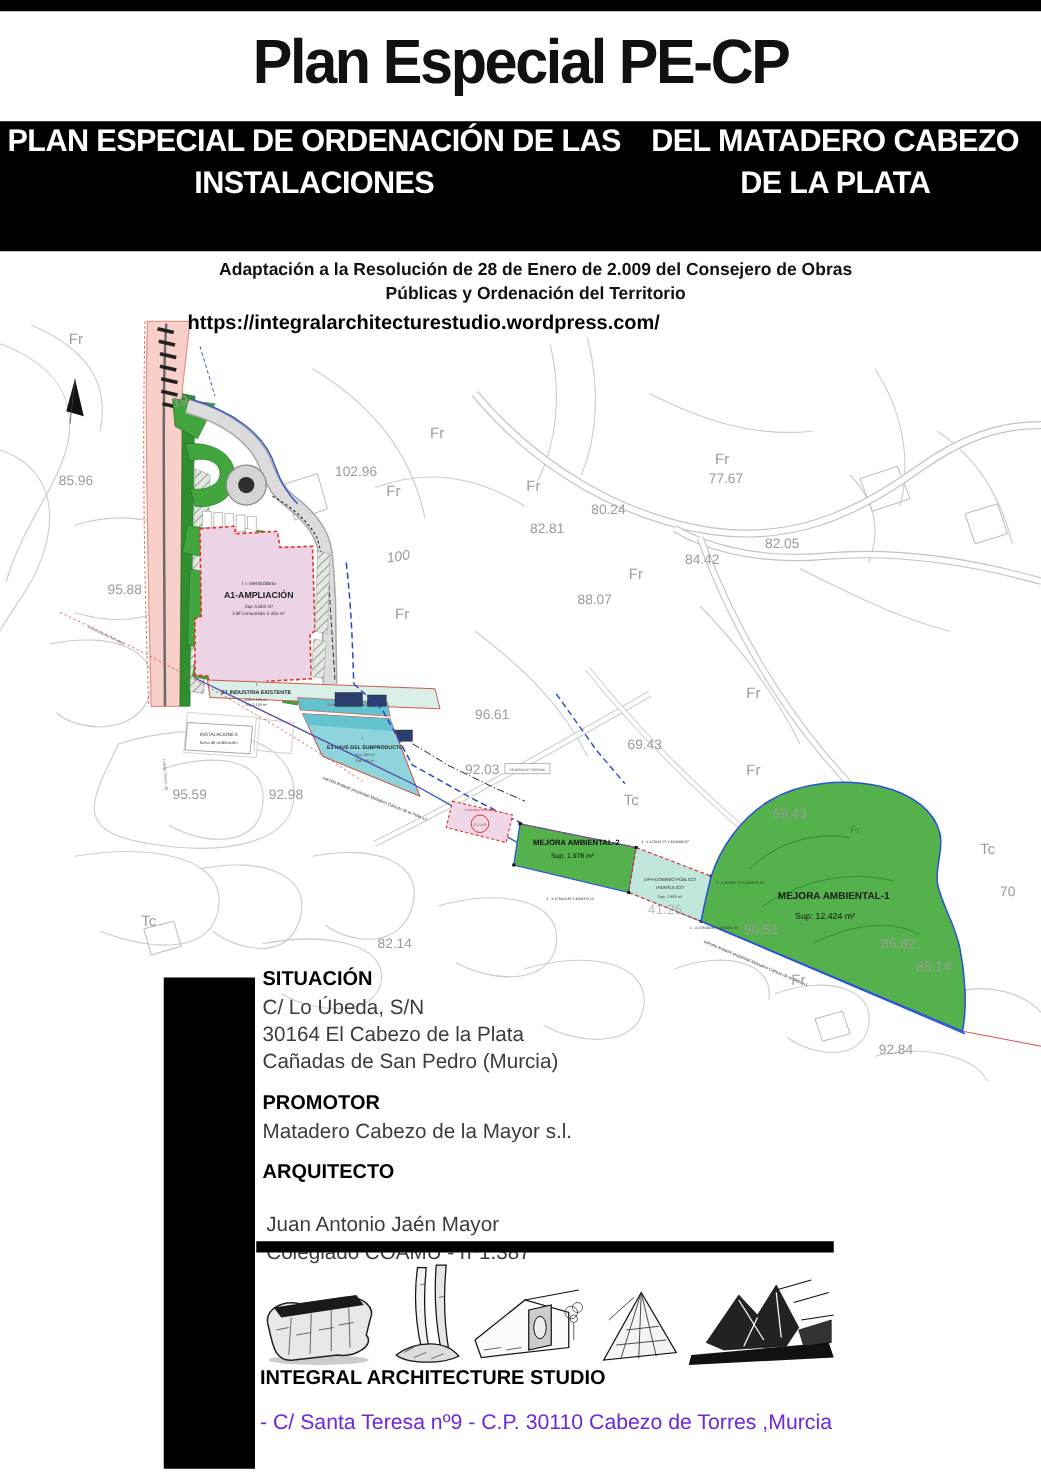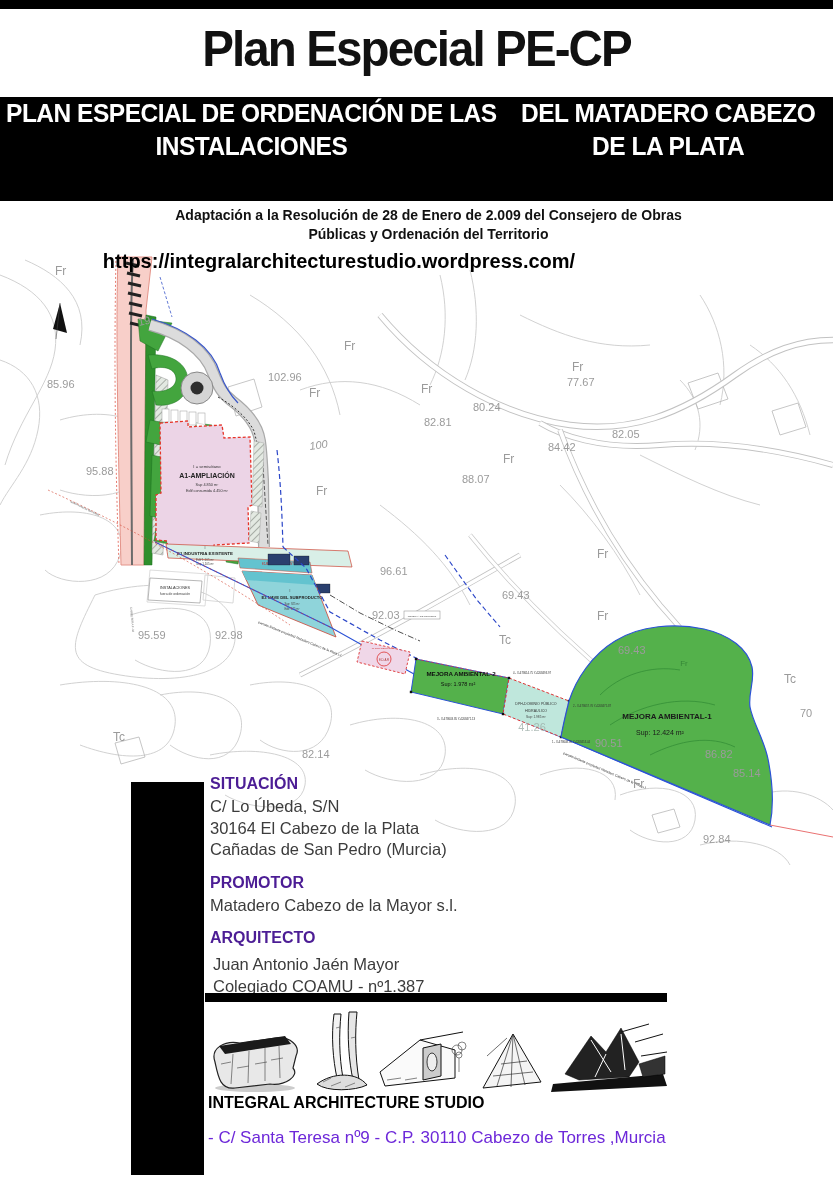--- a/index.html
+++ b/index.html
@@ -9,29 +9,29 @@
   .title{position:absolute;left:0;top:20px;width:833px;text-align:center;
          font-size:50px;font-weight:bold;letter-spacing:-2px;color:#111;
          transform:scaleX(0.95);}
   .banner{position:absolute;left:0;top:97px;width:833px;height:104px;background:#000;
           display:flex;flex-direction:row;justify-content:center;}
   .banner div{color:#fff;font-weight:bold;font-size:25px;letter-spacing:-0.5px;
           text-align:center;line-height:33px;transform:scaleX(0.98);}
   .subtitle{position:absolute;left:12px;top:206px;width:833px;text-align:center;
           font-weight:bold;font-size:14px;line-height:19px;color:#111;}
   .url{position:absolute;left:0;top:250px;width:678px;text-align:center;z-index:6;
-          font-weight:bold;font-size:20px;color:#000;}
+          font-weight:bold;font-size:16px;color:#000;}
   .map{position:absolute;left:0;top:255px;z-index:1;font-family:"Liberation Sans",sans-serif;}
   .leftbar{position:absolute;left:131px;top:782px;width:73px;height:393px;background:#000;z-index:4;}
   .info{position:absolute;left:210px;top:775px;width:430px;z-index:5;}
-  .info h3{margin:0 0 3px 0;font-size:16px;font-weight:bold;color:#4c1d95;letter-spacing:0;}
+  .info h3{margin:0 0 3px 0;font-size:16px;font-weight:bold;color:#000000;letter-spacing:0;}
   .info p{margin:0;font-size:16.5px;line-height:21.5px;color:#3c3c3c;}
   .sec{margin-bottom:13px;}
   .sec.arch p{padding-left:3px;}
-  .sec.arch h3{margin-bottom:7px;}
+  .sec.arch h3{margin-bottom:23px;}
   .hbar{position:absolute;left:205px;top:993px;width:462px;height:9px;background:#000;z-index:5;}
   .sketches{position:absolute;left:205px;top:1006px;width:466px;height:88px;z-index:5;
             display:flex;align-items:flex-end;gap:4px;}
   .studio{position:absolute;left:208px;top:1094px;width:560px;z-index:5;}
   .studio .sname{font-size:16px;font-weight:bold;color:#000;margin:0 0 16px 0;}
   .studio .saddr{font-size:17px;color:#6d28d9;margin:0;}
   svg text{font-family:"Liberation Sans",sans-serif;}
   .elev{fill:#9b9b9b;font-size:11px;}
   .code{fill:#9b9b9b;font-size:12px;}
   .tiny{fill:#333;font-size:2.8px;}

